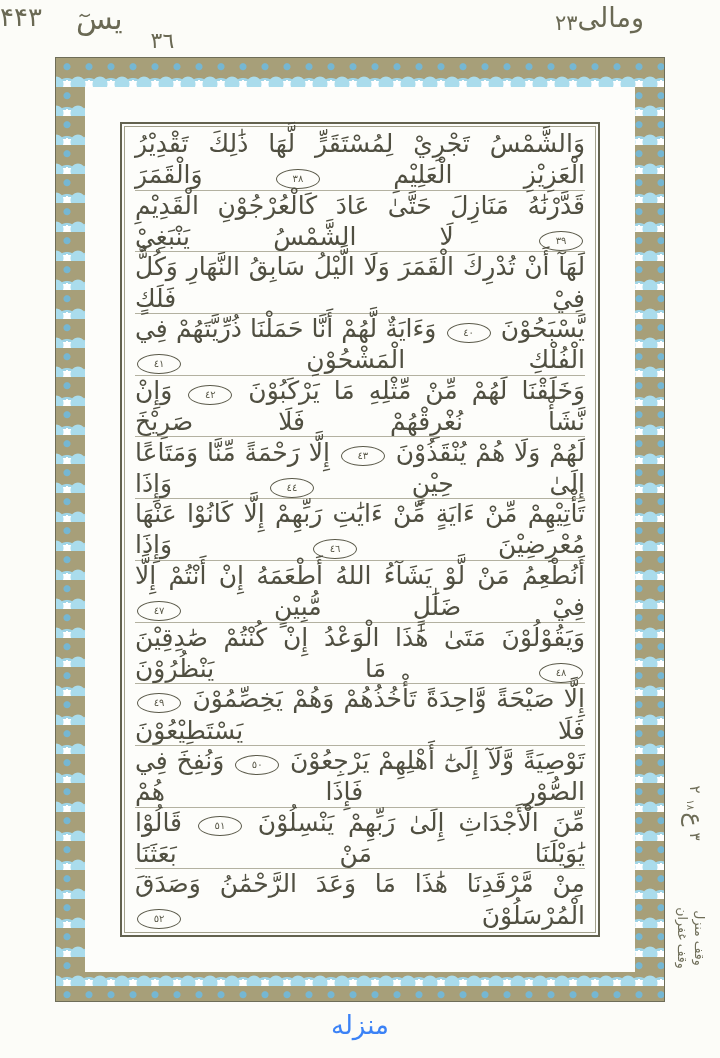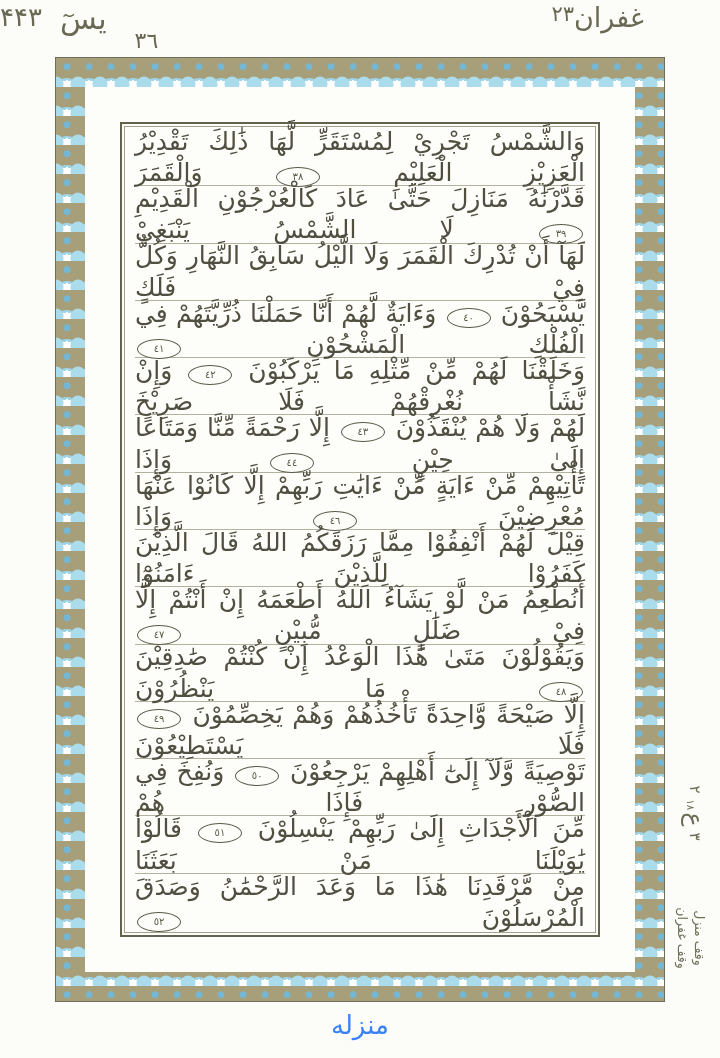--- a/index.html
+++ b/index.html
@@ -3,26 +3,26 @@
 <meta charset="utf-8">
 <style>
   html,body{margin:0;padding:0;}
   body{
     width:720px;height:1058px;position:relative;overflow:hidden;
     background:#fcfcf8;color:#53523f;
     font-family:"DejaVu Sans",sans-serif;
   }
   
   .hdr{position:absolute;top:2px;height:44px;font-size:27px;color:#6a6954;white-space:nowrap;}
-  .hdr-left{left:60px;display:flex;flex-direction:row-reverse;align-items:flex-start;gap:28px;}
+  .hdr-left{left:76px;display:flex;flex-direction:row-reverse;align-items:flex-start;gap:28px;}
   .hdr-left .surah{font-size:30px;line-height:34px;}
   .hdr-left .num{font-size:22px;margin-top:26px;}
   .hdr-center{left:0;right:0;text-align:left;font-size:26px;letter-spacing:2px;}
   .hdr-right{right:76px;display:flex;flex-direction:row;align-items:flex-start;}
-  .hdr-right .num{font-size:21px;}
+  .hdr-right .num{font-size:21px;margin-top:9px;}
   
   .frame{
     position:absolute;left:55px;top:57px;width:610px;height:945px;
     box-sizing:border-box;border:1px solid #6e6d58;
     background-color:#a79f79;
     background-image:
       radial-gradient(circle at 50% 30%, #75b7d3 0 3px, rgba(0,0,0,0) 4px),
       radial-gradient(circle at 0% 90%,  #aadcec 0 7px, rgba(0,0,0,0) 8px),
       radial-gradient(circle at 100% 90%,#aadcec 0 7px, rgba(0,0,0,0) 8px),
       radial-gradient(circle at 50% 105%, #ffffff 0 8px, #9fd4e6 8px 10px, rgba(0,0,0,0) 11px);
@@ -46,21 +46,21 @@
     width:100%;direction:rtl;
     text-align:justify;text-align-last:justify;
     font-size:25px;color:#504f41;line-height:1.25;
     white-space:normal;
   }
   .txt{letter-spacing:0px;}
   .ayah{
     display:inline-flex;align-items:center;justify-content:center;
     width:44px;height:20px;border:1.3px solid #5b5a4a;border-radius:50%;
     font-size:10px;line-height:1;vertical-align:0.12em;margin:0 2px;
-    color:#5b5a4a;background:#fdfdfa;box-sizing:border-box;
+    color:#5b5a4a;background:#fdfdfa;box-sizing:border-box;font-family:Liberation Serif, serif;
   }
   
   .ruku{
     position:absolute;left:658px;top:798px;width:74px;height:30px;
     transform:rotate(90deg);transform-origin:50% 50%;
     display:flex;flex-direction:row;align-items:center;justify-content:center;gap:6px;
     color:#6e6d58;font-size:15px;line-height:1;
   }
   .ruku .ain{font-size:24px;}
   .ruku .inner-num{font-size:10px;margin-right:-4px;margin-top:10px;}
@@ -79,21 +79,21 @@
 </style>
 </head>
 <body>
 
 <div class="hdr hdr-left">
   <span class="surah">يسٓ</span>
   <span class="num">٣٦</span>
 </div>
 <div class="hdr hdr-center">۴۴۳</div>
 <div class="hdr hdr-right">
-  <span>غفران</span>
+  <span>ومالى</span>
   <span class="num">٢٣</span>
 </div>
 
 <div class="frame">
   <div class="frame-gap">
     <div class="text-frame">
       <div class="text-frame-inner">
 
       <div class="line">
             <div class="line-inner"><span class="txt">وَالشَّمْسُ تَجْرِيْ لِمُسْتَقَرٍّ لَّهَا ذَٰلِكَ تَقْدِيْرُ الْعَزِيْزِ الْعَلِيْمِ</span> <span class="ayah">٣٨</span> <span class="txt">وَالْقَمَرَ</span></div>
@@ -108,23 +108,20 @@
             <div class="line-inner"><span class="txt">يَّسْبَحُوْنَ</span> <span class="ayah">٤٠</span> <span class="txt">وَءَايَةٌ لَّهُمْ أَنَّا حَمَلْنَا ذُرِّيَّتَهُمْ فِي الْفُلْكِ الْمَشْحُوْنِ</span> <span class="ayah">٤١</span></div>
           </div>
           <div class="line">
             <div class="line-inner"><span class="txt">وَخَلَقْنَا لَهُمْ مِّنْ مِّثْلِهِ مَا يَرْكَبُوْنَ</span> <span class="ayah">٤٢</span> <span class="txt">وَإِنْ نَّشَأْ نُغْرِقْهُمْ فَلَا صَرِيْخَ</span></div>
           </div>
           <div class="line">
             <div class="line-inner"><span class="txt">لَهُمْ وَلَا هُمْ يُنْقَذُوْنَ</span> <span class="ayah">٤٣</span> <span class="txt">إِلَّا رَحْمَةً مِّنَّا وَمَتَاعًا إِلَىٰ حِيْنٍ</span> <span class="ayah">٤٤</span> <span class="txt">وَإِذَا</span></div>
           </div>
           <div class="line">
             <div class="line-inner"><span class="txt">تَأْتِيْهِمْ مِّنْ ءَايَةٍ مِّنْ ءَايَٰتِ رَبِّهِمْ إِلَّا كَانُوْا عَنْهَا مُعْرِضِيْنَ</span> <span class="ayah">٤٦</span> <span class="txt">وَإِذَا</span></div>
-          </div>
-          <div class="line">
-            <div class="line-inner"><span class="txt">قِيْلَ لَهُمْ أَنْفِقُوْا مِمَّا رَزَقَكُمُ اللهُ قَالَ الَّذِيْنَ كَفَرُوْا لِلَّذِيْنَ ءَامَنُوْٓا</span></div>
           </div>
           <div class="line">
             <div class="line-inner"><span class="txt">أَنُطْعِمُ مَنْ لَّوْ يَشَآءُ اللهُ أَطْعَمَهُ إِنْ أَنْتُمْ إِلَّا فِيْ ضَلَٰلٍ مُّبِيْنٍ</span> <span class="ayah">٤٧</span></div>
           </div>
           <div class="line">
             <div class="line-inner"><span class="txt">وَيَقُوْلُوْنَ مَتَىٰ هَٰذَا الْوَعْدُ إِنْ كُنْتُمْ صَٰدِقِيْنَ</span> <span class="ayah">٤٨</span> <span class="txt">مَا يَنْظُرُوْنَ</span></div>
           </div>
           <div class="line">
             <div class="line-inner"><span class="txt">إِلَّا صَيْحَةً وَّاحِدَةً تَأْخُذُهُمْ وَهُمْ يَخِصِّمُوْنَ</span> <span class="ayah">٤٩</span> <span class="txt">فَلَا يَسْتَطِيْعُوْنَ</span></div>
           </div>

